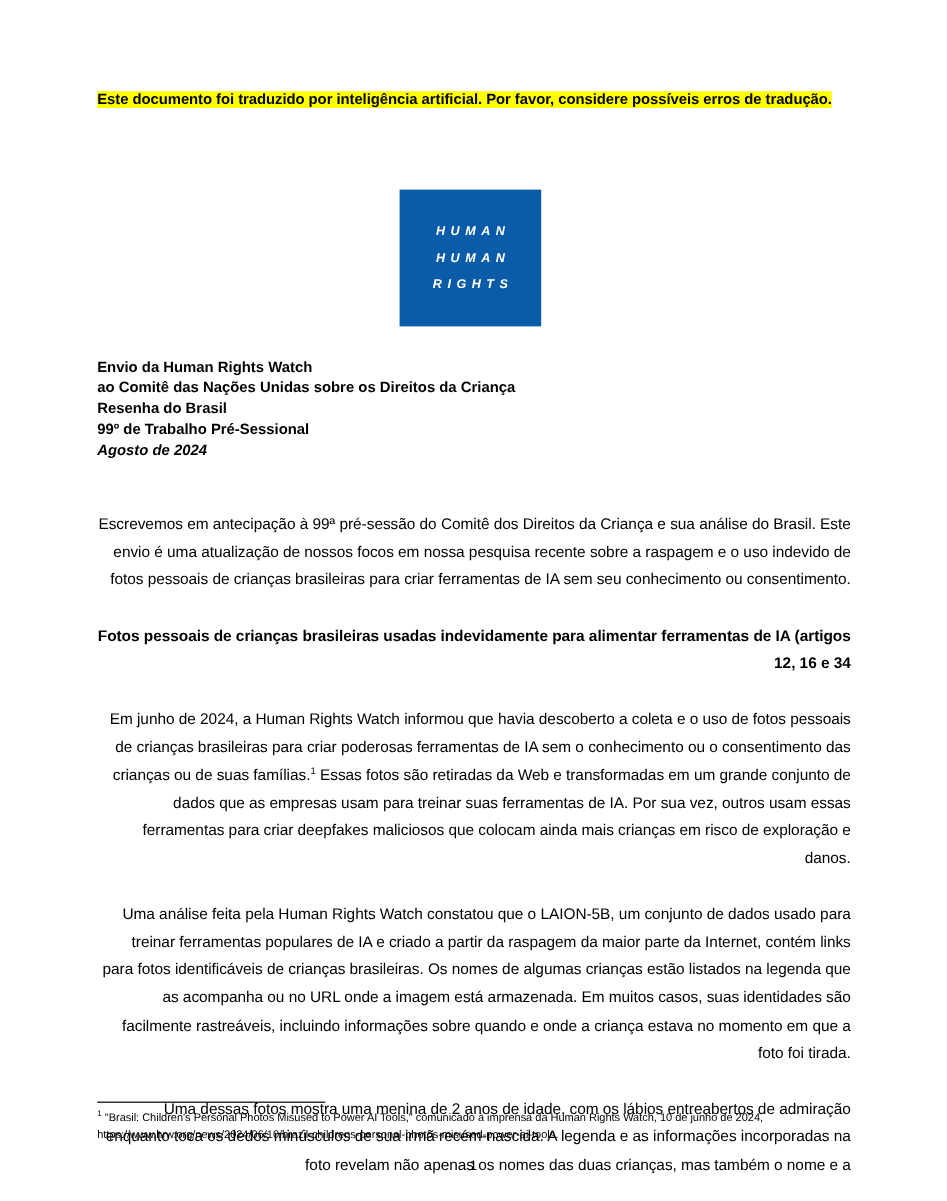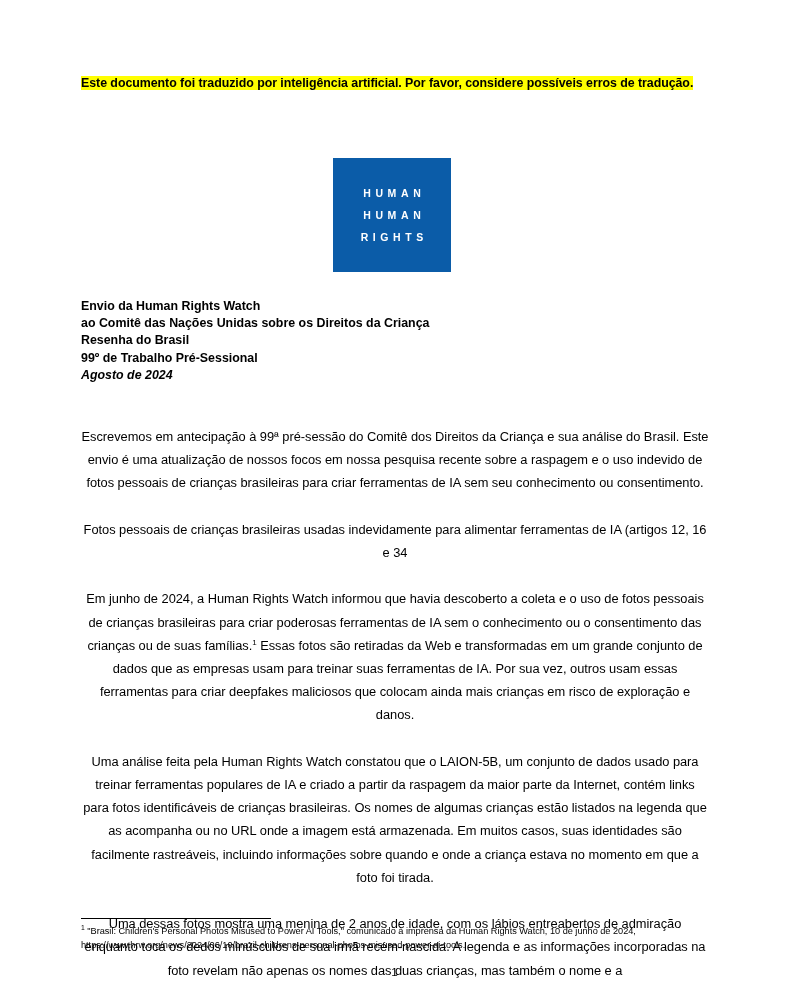--- a/index.html
+++ b/index.html
@@ -55,20 +55,21 @@
   }
   .logo-line {
     color: #ffffff;
     font-family: "Liberation Sans", sans-serif;
     font-size: 10.5px;
     font-weight: bold;
     letter-spacing: 4.6px;
     text-indent: 4.6px;
     line-height: 22px;
     white-space: nowrap;
+    font-style: italic;
   }
 
   
   .titleblock {
     position: absolute;
     left: 81px;
     top: 298px;
     width: 625px;
     text-align: left;
     font-size: 12.4px;
@@ -83,30 +84,30 @@
   .body-area {
     position: absolute;
     left: 81px;
     top: 425px;
     width: 628px;
   }
   p.para {
     margin: 0;
     font-size: 12.85px;
     line-height: 23.2px;
-    text-align: center;
+    text-align: right;
     letter-spacing: -0.03px;
   }
   p.para + p.para {
     margin-top: 23.2px;
   }
   .heading {
     margin: 0;
     font-size: 12.85px;
-    font-weight: normal;
+    font-weight: bold;
     line-height: 23.2px;
     letter-spacing: -0.03px;
   }
   .fnref {
     font-size: 8px;
     vertical-align: super;
     line-height: 0;
   }
 
   

